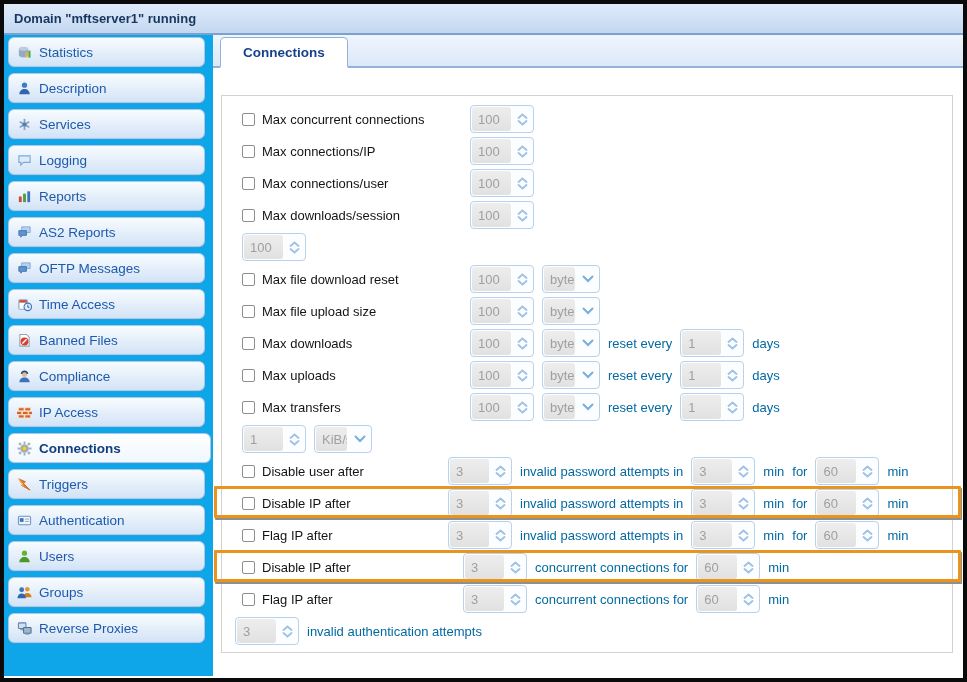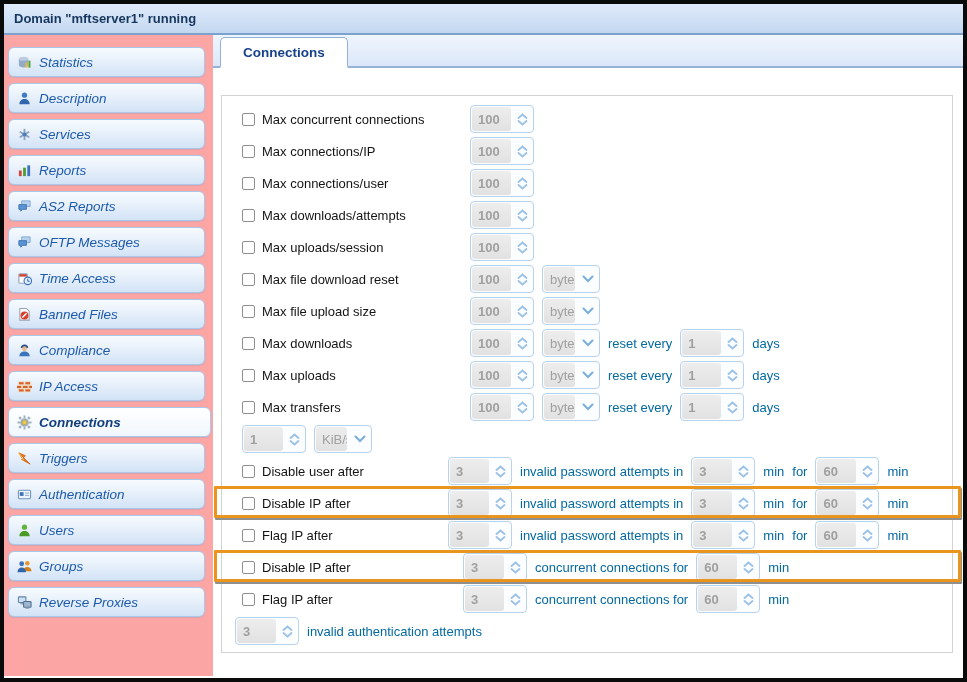--- a/index.html
+++ b/index.html
@@ -5,21 +5,21 @@
   html,body{margin:0;padding:0;background:#666;}
   *{box-sizing:border-box;}
   body{font-family:"Liberation Sans","DejaVu Sans",sans-serif;}
   .frame{position:relative;width:967px;height:682px;background:#fff;border:4px solid #0a0a0a;overflow:hidden;}
   
   .titlebar{height:31px;background:linear-gradient(180deg,#dfeafa 0%,#cfe0f5 60%,#c2d7f0 100%);
     border-bottom:2px solid #7ca1cc;display:flex;align-items:center;padding-left:10px;}
   .titlebar span{font-size:13px;font-weight:bold;color:#17365d;}
   
   .bodyrow{display:flex;height:641px;}
-  .sidebar{width:209px;background:#fca5a5;padding:12px 0 0 4px;overflow:hidden;flex:none;font-style:italic;}
+  .sidebar{width:209px;background:#0ea5e9;padding:2px 0 0 4px;overflow:hidden;flex:none;}
   .sbtn{width:197px;height:30px;margin-bottom:6px;border:1px solid #a9c7e9;border-radius:6px;
     background:linear-gradient(180deg,#f7fbfe 0%,#e4eefa 55%,#d2e3f6 100%);
     display:flex;align-items:center;gap:7px;padding-left:7px;cursor:pointer;box-shadow:0 1px 1px rgba(120,150,190,.25);}
   .sbtn .slabel{font-size:13.5px;color:#1c5aac;white-space:nowrap;}
   .sbtn.active{width:203px;background:linear-gradient(180deg,#ffffff,#f0f7fd);}
   .sbtn.active .slabel{font-weight:bold;color:#113e7e;}
   .icon{width:16px;height:16px;flex:none;display:flex;align-items:center;justify-content:center;}
   .icon svg{width:15px;height:15px;display:block;}
   .main{flex:1;display:flex;flex-direction:column;min-width:0;background:#fff;}
   
@@ -39,21 +39,21 @@
   .row:nth-child(n+12) .controls{margin-left:-22px;}
   .row:nth-child(n+15) .controls{margin-left:-7px;}
   .ctext{font-size:13px;color:#0369a1;white-space:nowrap;}
   
   .spinner,.select{display:inline-flex;height:28px;border:1px solid #b7d2ec;border-radius:4px;
     background:#fbfdff;overflow:hidden;align-items:stretch;flex:none;}
   .spinner{width:64px;}
   .select{width:58px;}
   .num{margin:1px;border-radius:3px;background:linear-gradient(180deg,#ededed,#e1e1e1);
     color:#a0a0a0;font-size:13px;display:flex;align-items:center;padding-left:6px;overflow:hidden;white-space:nowrap;}
-  .spinner .num{width:39px;font-weight:bold;}
+  .spinner .num{width:39px;}
   .select .num{width:31px;}
   .arrows{flex:1;display:flex;flex-direction:column;align-items:center;justify-content:center;gap:1px;cursor:pointer;}
   .sarrow{flex:1;display:flex;align-items:center;justify-content:center;}
   
   .row.highlight::before{content:"";position:absolute;left:-8px;right:-9px;top:-1px;bottom:1px;
     border:3px solid var(--accent,#e8941f);border-radius:1px;box-shadow:1px 2px 0 #8f8f8f;pointer-events:none;}
 </style>
 </head>
 <body>
 
@@ -92,20 +92,28 @@
                 <line x1="13" y1="5" x2="3" y2="11"></line>
               </g>
               <circle cx="8" cy="8" r="2.2" fill="#4d7eb8"></circle>
             </svg>
           </span>
           <span class="slabel">Services</span>
         </div>
         <div class="sbtn">
           <span class="icon">
             <svg viewBox="0 0 16 16">
+              <path d="M2 3h12v7H7l-3 3v-3H2z" fill="#dcebfa" stroke="#7fa9d9" stroke-width="1.2"></path>
+            </svg>
+          </span>
+          <span class="slabel">Logging</span>
+        </div>
+        <div class="sbtn">
+          <span class="icon">
+            <svg viewBox="0 0 16 16">
               <rect x="2" y="8" width="3" height="6" fill="#cf4638"></rect>
               <rect x="6.5" y="5" width="3" height="9" fill="#4f9e35"></rect>
               <rect x="11" y="2.5" width="3" height="11.5" fill="#3b74bd"></rect>
             </svg>
           </span>
           <span class="slabel">Reports</span>
         </div>
         <div class="sbtn">
           <span class="icon">
             <svg viewBox="0 0 16 16">
@@ -315,45 +323,41 @@
                         <polyline points="1.5,1 5.5,4.5 9.5,1" fill="none" stroke="#9cc2e7" stroke-width="1.8" stroke-linecap="round"></polyline>
                       </svg>
                     </span>
                   </span>
                 </span>
               </span>
             </div>
             <div class="row">
               <span class="lwrap">
                 <span class="checkbox"></span>
-                <span class="rlabel">Max downloads/attempts</span>
-              </span>
-              <span class="controls">
-                <span class="spinner">
-                  <span class="num">100</span>
-                  <span class="arrows">
-                    <span style="display:flex">
-                      <svg width="11" height="6" viewBox="0 0 11 6">
-                        <polyline points="1.5,5 5.5,1.5 9.5,5" fill="none" stroke="#9cc2e7" stroke-width="1.8" stroke-linecap="round"></polyline>
-                      </svg>
-                    </span>
-                    <span style="display:flex">
-                      <svg width="11" height="6" viewBox="0 0 11 6">
-                        <polyline points="1.5,1 5.5,4.5 9.5,1" fill="none" stroke="#9cc2e7" stroke-width="1.8" stroke-linecap="round"></polyline>
-                      </svg>
-                    </span>
-                  </span>
-                </span>
-              </span>
-            </div>
-            <div class="row">
-              <span class="lwrap">
-                <span class="checkbox"></span>
-                <span class="rlabel">Max uploads/session</span>
-              </span>
+                <span class="rlabel">Max downloads/session</span>
+              </span>
+              <span class="controls">
+                <span class="spinner">
+                  <span class="num">100</span>
+                  <span class="arrows">
+                    <span style="display:flex">
+                      <svg width="11" height="6" viewBox="0 0 11 6">
+                        <polyline points="1.5,5 5.5,1.5 9.5,5" fill="none" stroke="#9cc2e7" stroke-width="1.8" stroke-linecap="round"></polyline>
+                      </svg>
+                    </span>
+                    <span style="display:flex">
+                      <svg width="11" height="6" viewBox="0 0 11 6">
+                        <polyline points="1.5,1 5.5,4.5 9.5,1" fill="none" stroke="#9cc2e7" stroke-width="1.8" stroke-linecap="round"></polyline>
+                      </svg>
+                    </span>
+                  </span>
+                </span>
+              </span>
+            </div>
+            <div class="row">
               <span class="controls">
                 <span class="spinner">
                   <span class="num">100</span>
                   <span class="arrows">
                     <span style="display:flex">
                       <svg width="11" height="6" viewBox="0 0 11 6">
                         <polyline points="1.5,5 5.5,1.5 9.5,5" fill="none" stroke="#9cc2e7" stroke-width="1.8" stroke-linecap="round"></polyline>
                       </svg>
                     </span>
                     <span style="display:flex">

